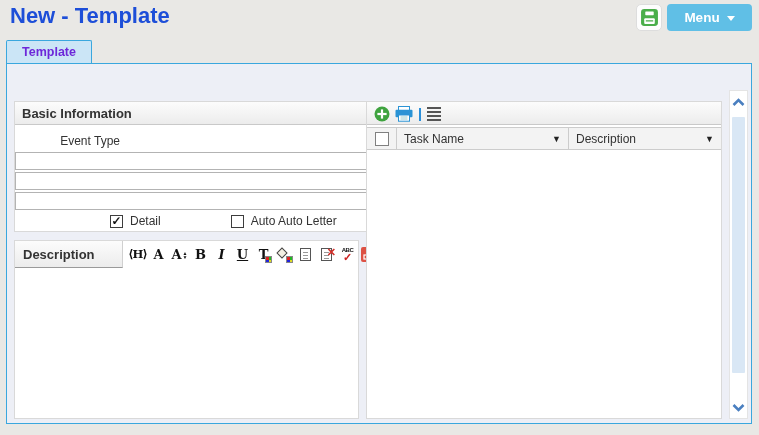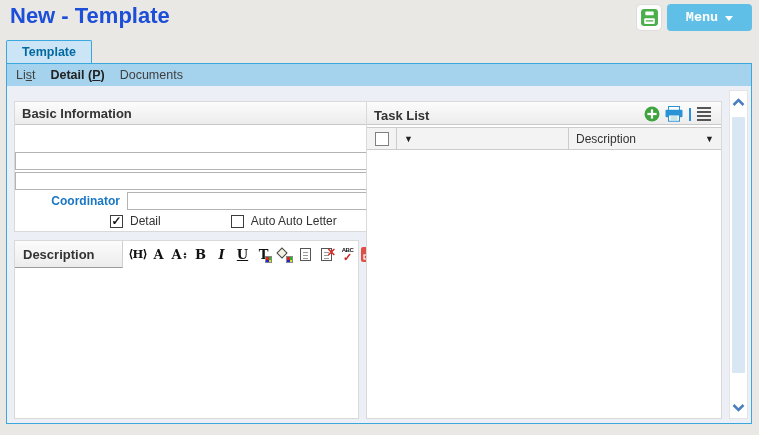--- a/index.html
+++ b/index.html
@@ -17,35 +17,35 @@
   }
   .save-btn {
     position: absolute; left: 636px; top: 4px; width: 26px; height: 27px;
     background: #fdfdfd; border: 1px solid #ddd; border-radius: 5px;
     display: flex; align-items: center; justify-content: center; cursor: pointer;
   }
   .menu-btn {
     position: absolute; left: 667px; top: 4px; width: 85px; height: 27px;
     background: #60bfe6; border: none; border-radius: 4px;
     color: #fff; font-size: 13.5px; font-weight: bold;
-    font-family: Liberation Mono, monospace;
+    font-family: Liberation Sans, sans-serif;
     display: flex; align-items: center; justify-content: center; cursor: pointer;
   }
   .menu-caret {
     width: 0; height: 0; margin-left: 7px; margin-top: 2px;
     border-left: 4.5px solid transparent; border-right: 4.5px solid transparent;
     border-top: 5px solid #fff;
   }
   
   .tab {
     position: absolute; left: 6px; top: 40px; height: 23px;
     padding: 0 15px; line-height: 22px;
     background: #cbe5f6; border: 1px solid #3aa7de; border-bottom: none;
     border-radius: 2px 2px 0 0;
-    font-size: 12.5px; font-weight: bold; color: #0369a1; z-index: 2; cursor: pointer; text-align: center;
+    font-size: 12.5px; font-weight: bold; color: #6d28d9; z-index: 2; cursor: pointer; text-align: center;
   }
   
   .container {
     position: absolute; left: 6px; top: 63px; width: 746px; height: 361px;
     border: 1px solid #3aa7de; background: #edeff6;
   }
   .submenu {
     position: absolute; left: 0; right: 0; top: 0; height: 22px;
     background: #a5d2ec; display: flex; align-items: center; padding-left: 9px;
   }
@@ -170,45 +170,40 @@
   <span>Menu</span>
   <span class="menu-caret"></span>
 </button>
 
 <div class="tab">
   <span>Template</span>
 </div>
 
 <div class="container">
 
-  <div class="submenu">
-    <span class="submenu-item"><span>Li</span><span class="ak">s</span><span>t</span></span>
-    <span class="submenu-item bold"><span>Detail (</span><span class="ak">P</span><span>)</span></span>
-    <span class="submenu-item"><span>Documents</span></span>
-  </div>
 
   <div class="content">
 
     <div class="panel panel-basic">
       <div class="panel-header">Basic Information</div>
       <div class="form-body">
         <div class="frow">
+          <span class="flabel">Event Type</span>
         </div>
         <div class="frow">
           <span class="fwrap">
             <input class="finput" value="" style="">
           </span>
         </div>
         <div class="frow">
           <span class="fwrap">
             <input class="finput" value="" style="">
           </span>
         </div>
         <div class="frow">
-          <span class="flabel link">Coordinator</span>
           <span class="fwrap">
             <input class="finput" value="" style="">
           </span>
         </div>
         <div class="cbrow">
           <span class="cb checked">
               <span class="tick">✓</span>
             </span>
           <span class="cblabel">Detail</span>
           <span class="cb second"></span>
@@ -291,21 +286,20 @@
                 </svg>
               </span>
             </span>
         </div>
       </div>
       <div class="desc-body"></div>
     </div>
 
     <div class="panel panel-task">
       <div class="panel-header task-header">
-        <span class="panel-title">Task List</span>
         <span class="task-icons">
           <span class="icon-btn">
             <svg width="16" height="16" viewBox="0 0 16 16">
                 <circle cx="8" cy="8" r="7.5" fill="#3fa33f"></circle>
                 <rect x="6.9" y="3.4" width="2.2" height="9.2" fill="#fff"></rect>
                 <rect x="3.4" y="6.9" width="9.2" height="2.2" fill="#fff"></rect>
               </svg>
           </span>
           <span class="icon-btn">
             <svg width="18" height="16" viewBox="0 0 18 16">
@@ -323,20 +317,21 @@
               <i></i>
               <i></i>
             </span>
         </span>
       </div>
       <div class="ttable-head">
         <div class="tcol cbcol">
             <span class="thcb"></span>
           </div>
         <div class="tcol c1">
+          <span class="lbl">Task Name</span>
           <span class="filter">▼</span>
         </div>
         <div class="tcol c2">
           <span class="lbl">Description</span>
           <span class="filter">▼</span>
         </div>
       </div>
       <div class="ttable-body"></div>
     </div>
 

